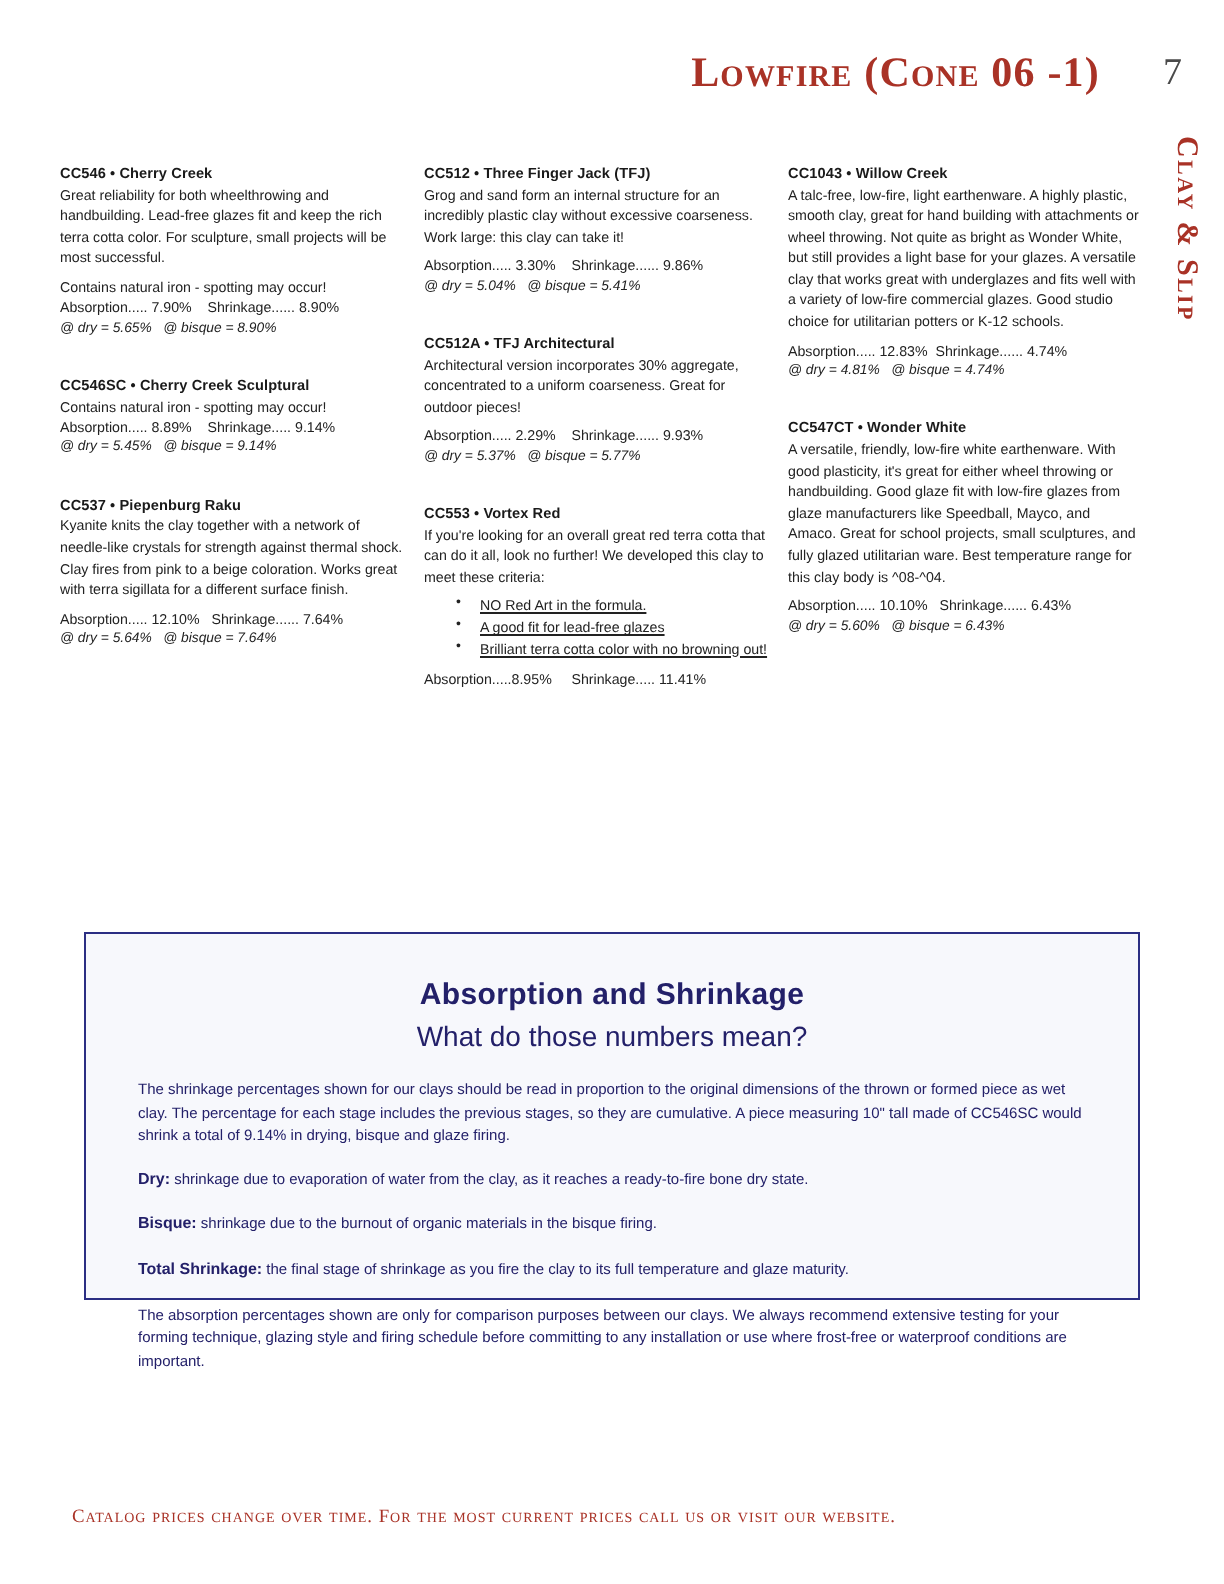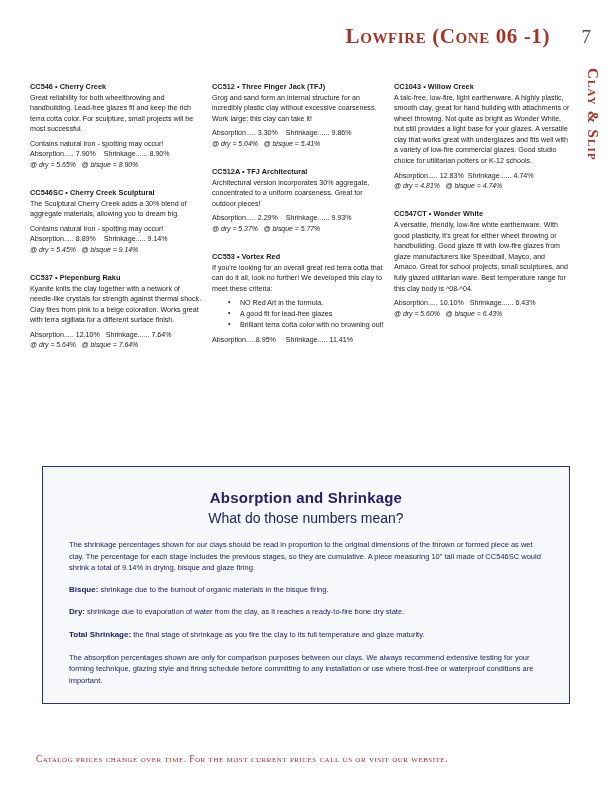--- a/index.html
+++ b/index.html
@@ -96,20 +96,21 @@
     margin: 0 0 5px 0;
     padding-left: 16px;
     list-style: none;
   }
   .product-bullets li {
     font-size: 7.1px;
     line-height: 10.6px;
     color: #222;
     position: relative;
     padding-left: 12px;
+    text-decoration: underline;
   }
   .product-bullets li:before {
     content: "\2022";
     position: absolute;
     left: 0; top: -1px;
     font-size: 7px;
     color: #222;
   }
   .stat-line {
     font-size: 7.1px;
@@ -121,21 +122,21 @@
     font-style: italic;
     font-size: 6.9px;
   }
   .spacer-sm { height: 4px; }
 
   
   .info-box {
     position: absolute;
     left: 42px; top: 466px;
     width: 528px;
-    height: 238px;
+    height: 184px;
     background: #f7f8fc;
     border: 1.6px solid #2b2e83;
     padding: 14px 26px 12px 26px;
   }
   .info-title {
     text-align: center;
     font-size: 15px;
     font-weight: bold;
     color: #232069;
     margin: 8px 0 4px 0;
@@ -197,21 +198,20 @@
         <p class="product-desc">Great reliability for both wheelthrowing and handbuilding. Lead-free glazes fit and keep the rich terra cotta color. For sculpture, small projects will be most successful.</p>
         <div class="stat-line">Contains natural iron - spotting may occur!</div>
         <div class="stat-line">Absorption..... 7.90%    Shrinkage...... 8.90%</div>
         <div class="stat-line italic">@ dry = 5.65%   @ bisque = 8.90%</div>
       </div>
 
       <div class="spacer-sm"></div>
 
       <div class="product">
         <div class="product-title">CC546SC • Cherry Creek Sculptural</div>
-        <p class="product-desc">The Sculptural Cherry Creek adds a 30% blend of aggregate materials, allowing you to dream big.</p>
         <div class="stat-line">Contains natural iron - spotting may occur!</div>
         <div class="stat-line">Absorption..... 8.89%    Shrinkage..... 9.14%</div>
         <div class="stat-line italic">@ dry = 5.45%   @ bisque = 9.14%</div>
       </div>
 
       <div class="spacer-sm"></div>
 
       <div class="product">
         <div class="product-title">CC537 • Piepenburg Raku</div>
         <p class="product-desc">Kyanite knits the clay together with a network of needle-like crystals for strength against thermal shock. Clay fires from pink to a beige coloration. Works great with terra sigillata for a different surface finish.</p>
@@ -275,24 +275,24 @@
     </div>
 
   </div>
 
   <div class="info-box">
     <div class="info-title">Absorption and Shrinkage</div>
     <div class="info-sub">What do those numbers mean?</div>
     <p class="info-para">The shrinkage percentages shown for our clays should be read in proportion to the original dimensions of the thrown or formed piece as wet clay. The percentage for each stage includes the previous stages, so they are cumulative. A piece measuring 10" tall made of CC546SC would shrink a total of 9.14% in drying, bisque and glaze firing.</p>
 
     <p class="info-def">
-      <b>Bisque:</b><span> shrinkage due to the burnout of organic materials in the bisque firing.</span>
+      <b>Dry:</b><span> shrinkage due to evaporation of water from the clay, as it reaches a ready-to-fire bone dry state.</span>
     </p>
     <p class="info-def">
-      <b>Dry:</b><span> shrinkage due to evaporation of water from the clay, as it reaches a ready-to-fire bone dry state.</span>
+      <b>Bisque:</b><span> shrinkage due to the burnout of organic materials in the bisque firing.</span>
     </p>
     <p class="info-def">
       <b>Total Shrinkage:</b><span> the final stage of shrinkage as you fire the clay to its full temperature and glaze maturity.</span>
     </p>
 
     <p class="info-para">The absorption percentages shown are only for comparison purposes between our clays. We always recommend extensive testing for your forming technique, glazing style and firing schedule before committing to any installation or use where frost-free or waterproof conditions are important.</p>
   </div>
 
   <div class="footer">Catalog prices change over time. For the most current prices call us or visit our website.</div>
 

